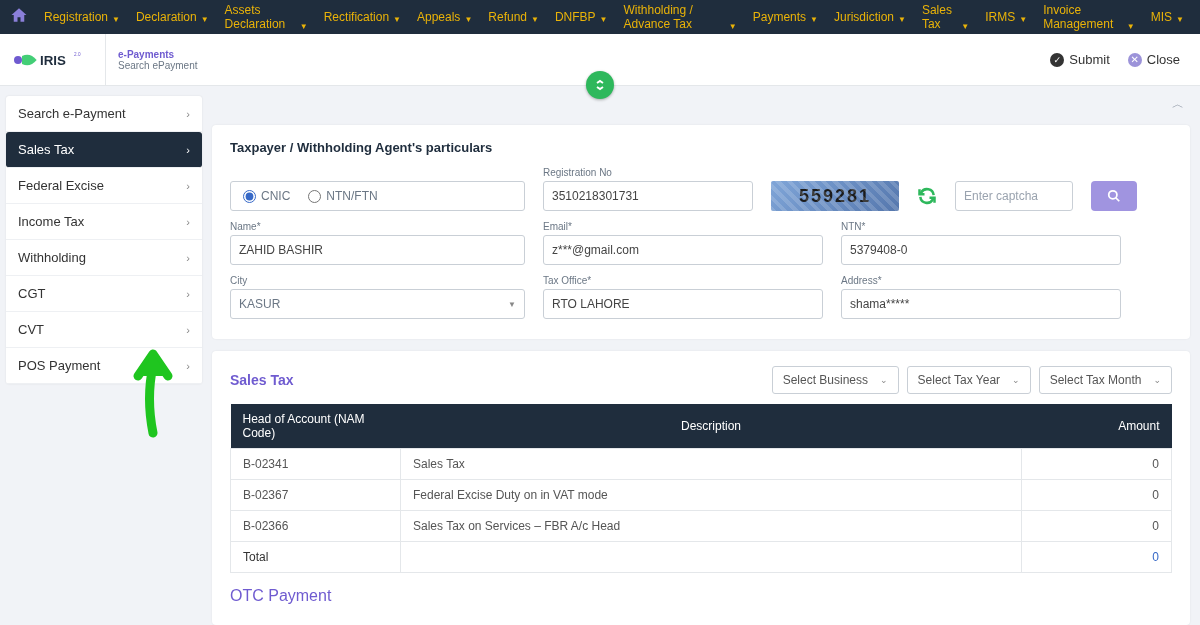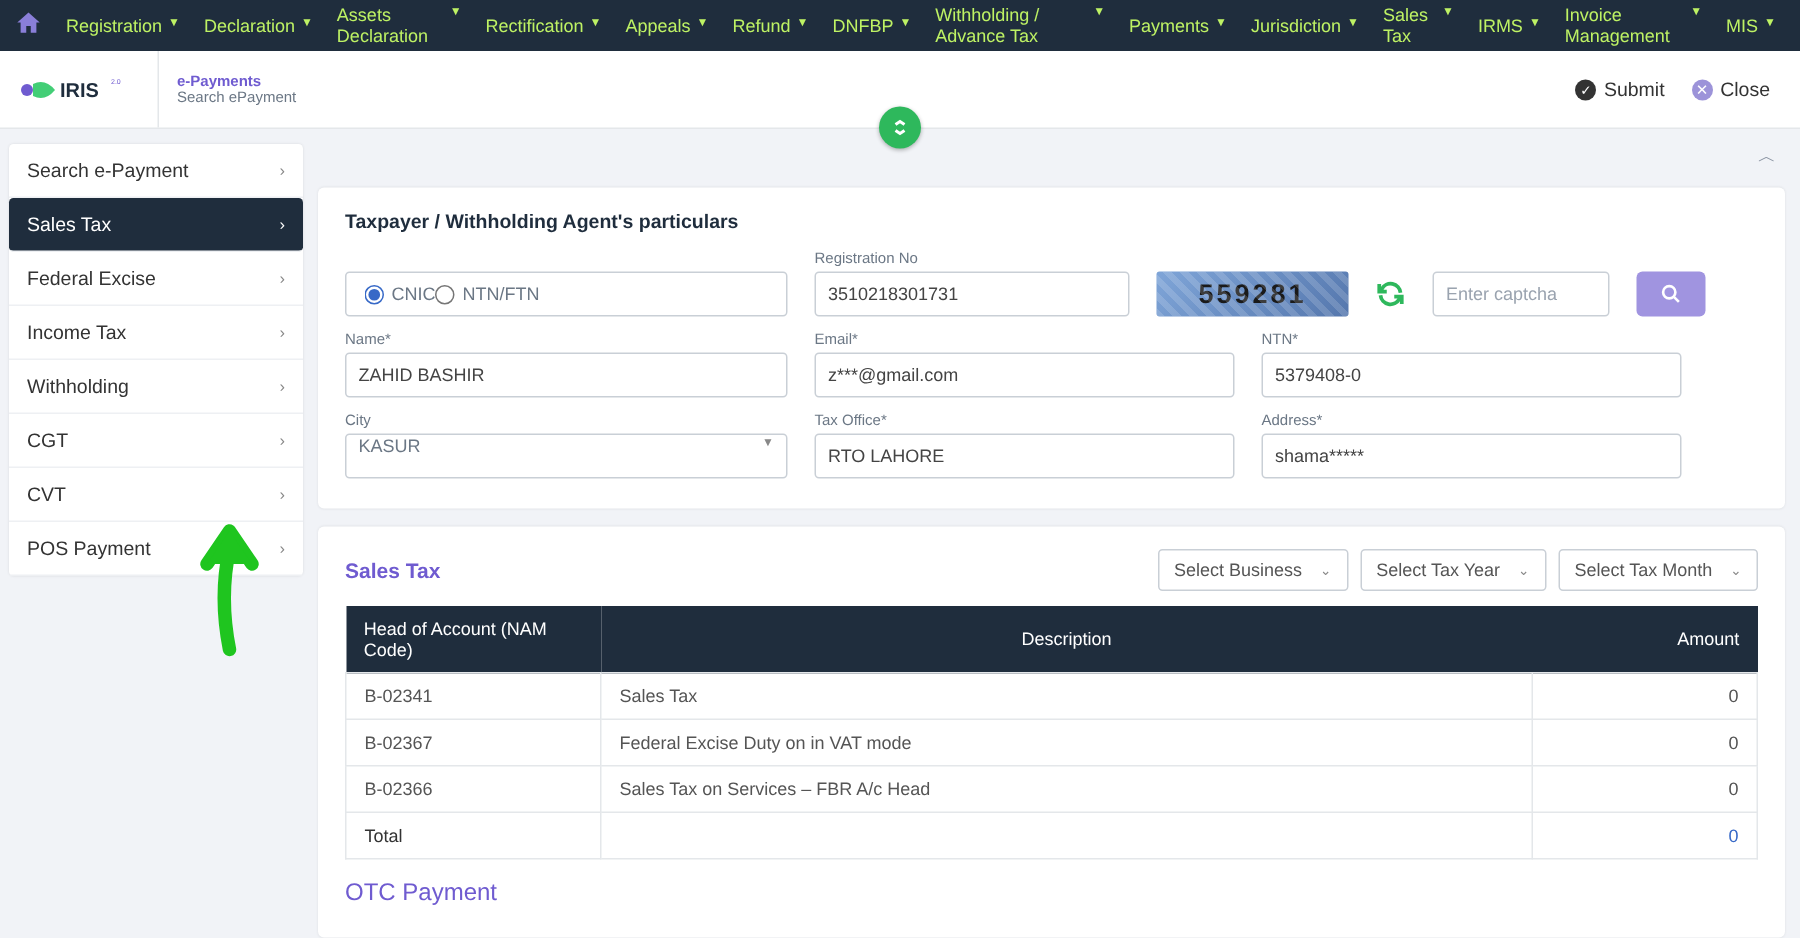--- a/index.html
+++ b/index.html
@@ -1,20 +1,20 @@
 <!DOCTYPE html>
 <html><head>
 <meta charset="utf-8">
 <style>
   * { margin:0; padding:0; box-sizing:border-box; font-family: Arial, Helvetica, sans-serif; }
   body { background:#f1f3f7; font-size:12px; color:#333; min-width:1200px; }
   
   .topnav { background:#1f2d3d; height:34px; display:flex; align-items:center; padding:0 10px; gap:4px; }
   .topnav .home-icon { color:#7b6fd6; font-size:18px; margin-right:6px; cursor:pointer; }
-  .topnav .nav-item { color:#bef264; font-size:12px; padding:0 6px; cursor:pointer; display:flex; align-items:flex-start; gap:4px; }
+  .topnav .nav-item { color:#eab308; font-size:12px; padding:0 6px; cursor:pointer; display:flex; align-items:flex-end; gap:4px; }
   .topnav .nav-item .caret { font-size:8px; }
   
   .subbar { background:#fff; border-bottom:1px solid #e4e7ea; height:52px; display:flex; align-items:center; padding:0 10px; position:relative; }
   .logo-box { display:flex; align-items:center; gap:10px; border-right:1px solid #e4e7ea; padding-right:15px; height:100%; }
   .logo-svg { width:80px; height:30px; }
   .logo-text-block .t1 { color:#6f5bd0; font-size:10px; font-weight:600; }
   .logo-text-block .t2 { color:#6b7785; font-size:10px; }
   .subbar-right { margin-left:auto; display:flex; align-items:center; gap:18px; padding-right:10px; }
   .subbar-right .btn { display:flex; align-items:center; gap:5px; font-size:13px; color:#333; cursor:pointer; }
   .subbar-right .circ { width:14px; height:14px; border-radius:50%; display:inline-flex; align-items:center; justify-content:center; }
@@ -32,28 +32,28 @@
   .content-col { flex:1; display:flex; flex-direction:column; gap:12px; }
   .panel-collapse-row { display:flex; justify-content:flex-end; padding-right:6px; }
   .panel-collapse-row .chev-up { color:#8a93a2; cursor:pointer; font-size:12px; }
   .card { background:#fff; border-radius:4px; box-shadow:0 0 2px rgba(0,0,0,.08); padding:15px 18px 20px; }
   .card-title { font-size:13px; font-weight:bold; color:#1f2d3d; margin-bottom:12px; }
   .row-flex { display:flex; gap:18px; align-items:flex-end; }
   .field-block { display:flex; flex-direction:column; gap:3px; }
   .field-label { font-size:10px; color:#6b7785; }
   .input { border:1px solid #c9cfd6; border-radius:3px; height:30px; padding:0 8px; font-size:12px; color:#444; background:#fff; }
   .input::placeholder { color:#9aa3af; }
-  .radio-box { border:1px solid #c9cfd6; border-radius:3px; height:30px; display:flex; align-items:center; padding:0 12px; width:295px; }
+  .radio-box { border:1px solid #c9cfd6; border-radius:3px; height:30px; display:flex; align-items:center; gap:18px; padding:0 12px; width:295px; }
   .radio-item { display:flex; align-items:center; gap:5px; font-size:12px; color:#6b7785; }
   .radio-item input { accent-color:#3769c7; }
   .captcha-box { width:128px; height:30px; background:linear-gradient(135deg,#7fa5d8,#5577ad); display:flex; align-items:center; justify-content:center; color:#1a1a1a; font-weight:bold; font-size:18px; letter-spacing:2px; border-radius:2px; position:relative; overflow:hidden; }
   .captcha-box::before { content:""; position:absolute; inset:0; background:repeating-linear-gradient(45deg, rgba(255,255,255,.15) 0 4px, transparent 4px 8px); }
   .refresh-icon { color:#2eb85c; font-size:18px; cursor:pointer; }
   .search-btn { background:#a094e0; color:#fff; border:none; border-radius:4px; width:46px; height:30px; cursor:pointer; font-size:14px; display:flex; align-items:center; justify-content:center; }
-  .select-box { border:1px solid #c9cfd6; border-radius:3px; height:30px; padding:0 8px; font-size:12px; color:#6b7785; background:#fff; display:flex; justify-content:space-between; cursor:pointer; }
+  .select-box { border:1px solid #c9cfd6; border-radius:3px; height:30px; padding:0 8px; font-size:12px; color:#6b7785; background:#fff; display:flex; align-items:center; justify-content:space-between; cursor:pointer; }
   .select-box .caret { font-size:8px; color:#888; }
   
   .section-header { display:flex; justify-content:space-between; align-items:center; margin-bottom:10px; }
   .section-title { color:#6f5bd0; font-size:14px; font-weight:600; }
   .select-pills { display:flex; gap:8px; }
   .pill { border:1px solid #c9cfd6; border-radius:3px; height:28px; padding:0 10px; font-size:12px; color:#555; background:#fff; display:flex; align-items:center; gap:12px; cursor:pointer; }
   .pill .caret { font-size:9px; color:#888; }
   .tbl { width:100%; border-collapse:collapse; }
   .tbl thead th { background:#1f2d3d; color:#fff; font-size:12px; font-weight:500; text-align:left; padding:8px 12px; }
   .tbl thead th:last-child { text-align:right; }

